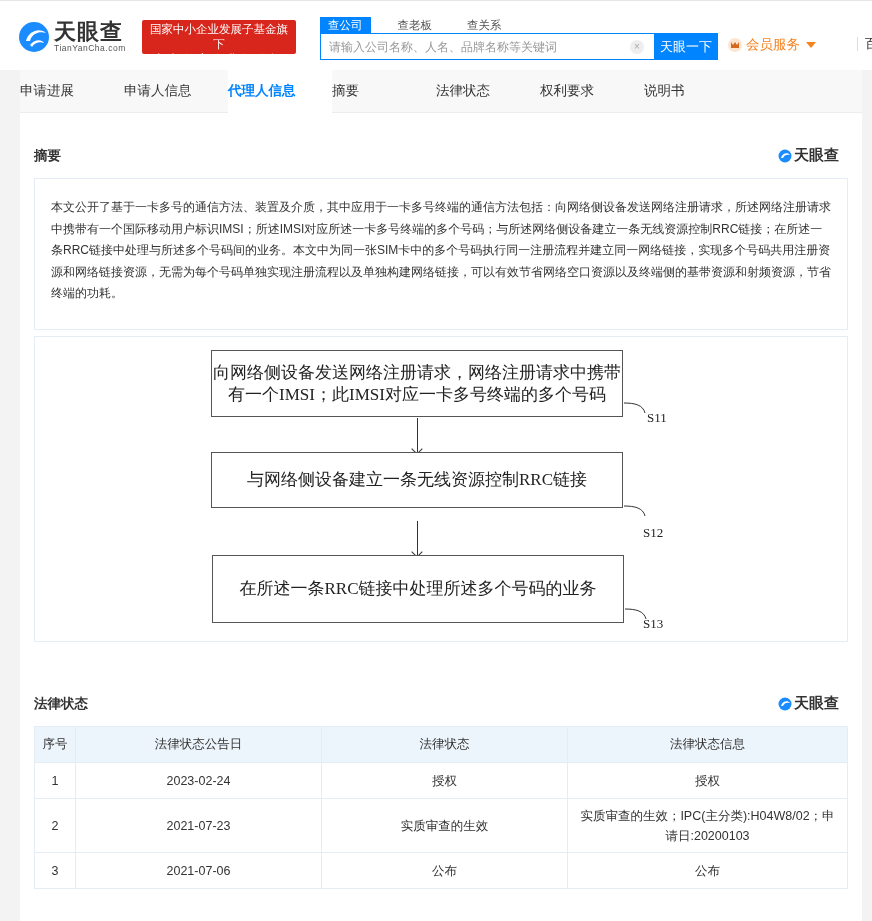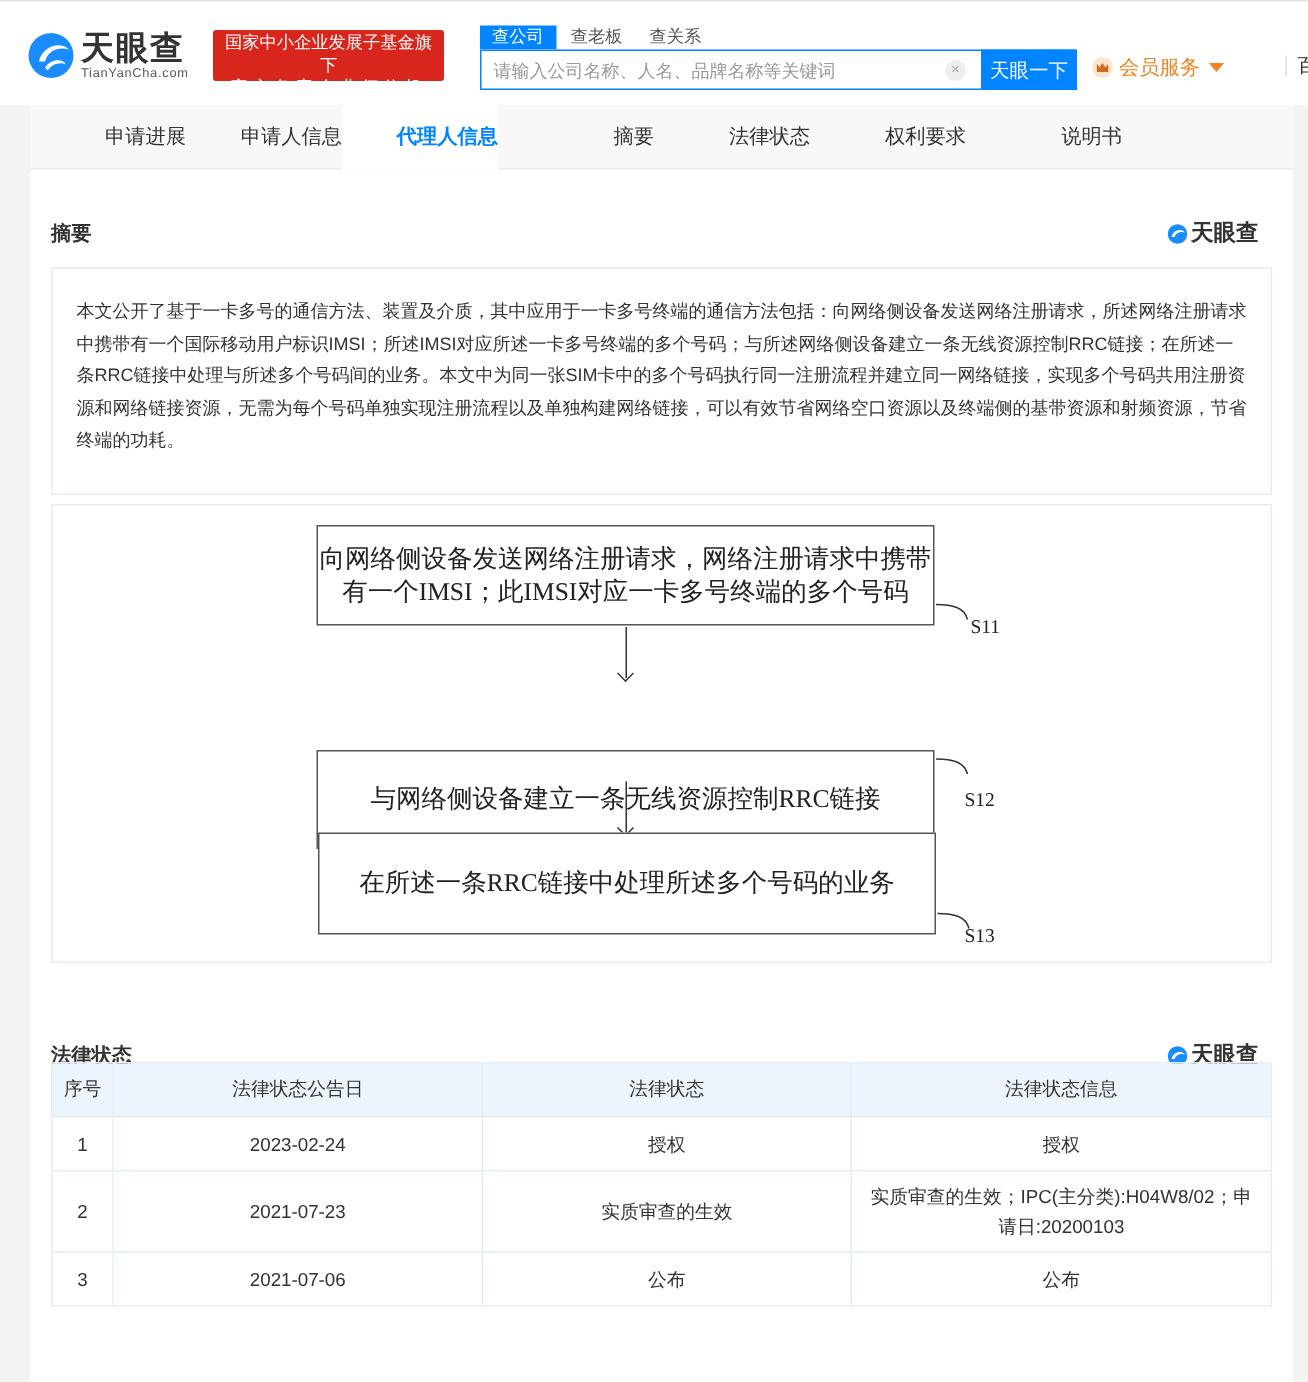--- a/index.html
+++ b/index.html
@@ -6,53 +6,53 @@
   html, body { width: 872px; height: 921px; overflow: hidden; background: #f3f3f3; font-family: "Liberation Sans", "DejaVu Sans", sans-serif; color: #333; }
   .header { position: absolute; left: 0; top: 0; width: 872px; height: 70px; background: #fff; border-top: 1px solid #e6e6e6; }
   .logo { position: absolute; left: 18px; top: 18px; width: 118px; height: 36px; display: flex; align-items: center; }
   .logo-mark { width: 32px; height: 32px; position: relative; }
   .logo-text { margin-left: 4px; display: flex; flex-direction: column; }
   .logo-cn { font-size: 22px; font-weight: bold; color: #333; letter-spacing: 1px; line-height: 22px; }
   .logo-en { font-size: 8.5px; color: #555; letter-spacing: 0.5px; line-height: 11px; }
   .badge-red { position: absolute; left: 142px; top: 19px; width: 154px; height: 34px; background: #d9261c; border-radius: 2px; color: #fff; font-size: 11.5px; line-height: 15px; padding: 2px 5px; text-align: center; }
   .badge-red div:nth-child(2) { letter-spacing: 3px; }
   .search-wrap { position: absolute; left: 320px; top: 16px; width: 400px; }
-  .search-tabs { display: flex; height: 16px; font-size: 11.5px; }
+  .search-tabs { display: flex; height: 16px; font-size: 11.5px; gap: 17px; }
   .search-tab { padding: 0 8px; line-height: 16px; color: #555; margin-right: 2px; }
   .search-tab.active { background: #0084ff; color: #fff; }
   .search-box { position: absolute; top: 16px; left: 0; width: 398px; height: 27px; border: 1px solid #0084ff; display: flex; background: #fff; }
   .search-input { flex: 1; border: none; outline: none; font-size: 12px; padding-left: 8px; color: #999; background: transparent; font-family: "Liberation Sans", sans-serif; }
   .search-input::placeholder { color: #999; }
   .search-clear { width: 14px; height: 14px; border-radius: 50%; background: #eee; color: #aaa; font-size: 10px; line-height: 14px; text-align: center; margin: 6px 10px 0 0; }
   .search-btn { width: 64px; height: 27px; margin-top: -1px; margin-right: -1px; background: #0084ff; color: #fff; font-size: 13px; border: none; border-radius: 0 2px 2px 0; font-family: "Liberation Sans", sans-serif; }
   .member { position: absolute; left: 728px; top: 35px; display: flex; align-items: center; color: #f5821f; font-size: 13.5px; font-weight: normal; }
   .crown { width: 14px; height: 14px; border-radius: 50%; background: #fde5d0; position: relative; margin-right: 4px; }
   .crown::after { content: ""; position: absolute; left: 3px; top: 4px; width: 8px; height: 6px; background: #d2691e; clip-path: polygon(0 0, 25% 50%, 50% 0, 75% 50%, 100% 0, 100% 100%, 0 100%); }
   .caret { width: 0; height: 0; border-left: 5px solid transparent; border-right: 5px solid transparent; border-top: 6px solid #f5821f; margin-left: 6px; }
   .hdr-divider { position: absolute; left: 857px; top: 36px; width: 1px; height: 14px; background: #ddd; }
   .hdr-cut { position: absolute; left: 865px; top: 34px; font-size: 13px; color: #333; }
 
   .content { position: absolute; left: 20px; top: 70px; width: 842px; height: 851px; background: #fff; }
   .tabs { position: absolute; left: 0; top: 0; width: 842px; height: 43px; background: #f8f8f8; border-bottom: 1px solid #ececec; display: flex; }
-  .tab { width: 104px; height: 43px; line-height: 42px; text-align: right; font-size: 13.5px; color: #333; }
+  .tab { width: 104px; height: 43px; line-height: 42px; text-align: left; font-size: 13.5px; color: #333; }
   .tab.active { background: #fff; color: #0084ff; font-weight: bold; }
   .right-gutter { position: absolute; left: 862px; top: 70px; width: 10px; height: 851px; background: #f3f3f3; }
 
   .section-title { position: absolute; font-size: 13.5px; font-weight: bold; color: #333; }
   .brand-mini { position: absolute; display: flex; align-items: center; font-size: 15px; font-weight: bold; color: #333; }
   .brand-mini .dot { width: 14px; height: 14px; margin-right: 2px; }
 
   .abstract-box { position: absolute; left: 14px; top: 108px; width: 814px; height: 152px; border: 1px solid #e4edf5; padding: 18px 16px; font-size: 12px; line-height: 21.6px; color: #333; }
   .figure-box { position: absolute; left: 14px; top: 266px; width: 814px; height: 306px; border: 1px solid #e4edf5; }
   .flow-step { position: absolute; border: 1px solid #555; background: #fff; font-family: "Liberation Serif", "DejaVu Serif", serif; font-size: 17px; color: #222; text-align: center; display: flex; align-items: center; justify-content: center; line-height: 22px; }
   .flow-label { position: absolute; font-family: "Liberation Serif", serif; font-size: 13px; color: #222; }
   .flow-arrow { position: absolute; width: 1px; background: #333; }
   .flow-arrow::after { content: ""; position: absolute; left: -4px; bottom: -1px; width: 7px; height: 7px; border-right: 1px solid #333; border-bottom: 1px solid #333; transform: rotate(45deg); transform-origin: center; }
 
-  table.legal { position: absolute; left: 14px; top: 638px; width: 814px; border-collapse: collapse; font-size: 12.5px; color: #333; }
+  table.legal { position: absolute; left: 14px; top: 656px; width: 814px; border-collapse: collapse; font-size: 12.5px; color: #333; }
   table.legal th { background: #edf5fc; font-weight: normal; height: 36px; border: 1px solid #e4edf5; }
   table.legal td { border: 1px solid #e4edf5; text-align: center; padding: 6px 8px; line-height: 20px; }
 </style>
 </head>
 <body>
 
 <div class="header">
   <div class="logo">
     <svg class="logo-mark" viewBox="0 0 32 32">
       <circle cx="16" cy="16" r="15" fill="#1a8cff"></circle>
@@ -116,21 +116,21 @@
     <div class="flow-step" style="left:176px; top:13px; width:412px; height:67px; flex-direction:column;">
       <span>向网络侧设备发送网络注册请求，网络注册请求中携带</span>
       <span>有一个IMSI；此IMSI对应一卡多号终端的多个号码</span>
     </div>
     <svg style="position:absolute; left:588px; top:58px;" width="40" height="30">
         <path d="M1 8 C12 8, 20 10, 22 18" stroke="#333" fill="none" stroke-width="1"></path>
       </svg>
     <span class="flow-label" style="left:612px; top:73px;">S11</span>
     <div class="flow-arrow" style="left:382px; top:81px; height:34px;"></div>
 
-    <div class="flow-step" style="left:176px; top:115px; width:412px; height:66px;margin-top:48px;">
+    <div class="flow-step" style="left:176px; top:115px; width:412px; height:56px;">
       <span>与网络侧设备建立一条无线资源控制RRC链接</span>
     </div>
     <svg style="position:absolute; left:588px; top:161px;" width="40" height="30">
         <path d="M1 8 C12 8, 20 10, 22 18" stroke="#333" fill="none" stroke-width="1"></path>
       </svg>
     <span class="flow-label" style="left:608px; top:188px;">S12</span>
     <div class="flow-arrow" style="left:382px; top:184px; height:34px;"></div>
 
     <div class="flow-step" style="left:177px; top:218px; width:412px; height:68px;">
       <span>在所述一条RRC链接中处理所述多个号码的业务</span>

